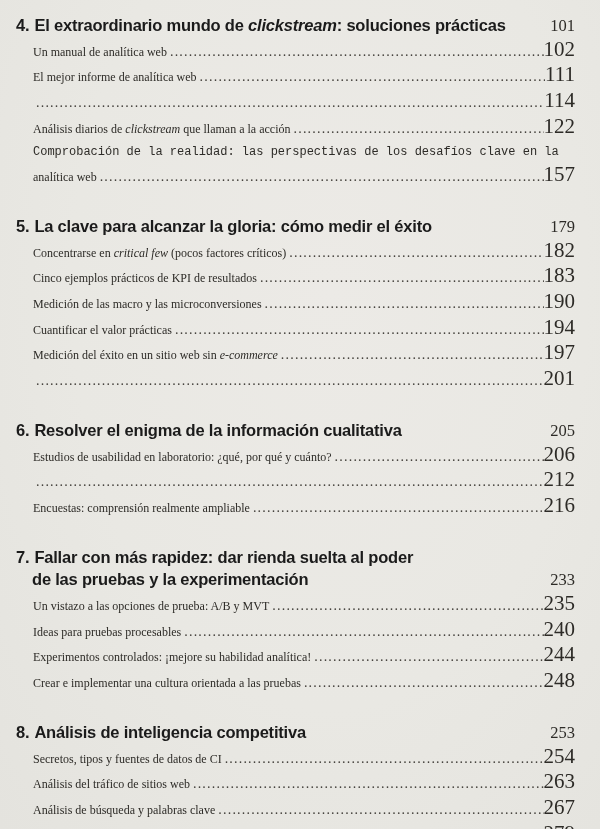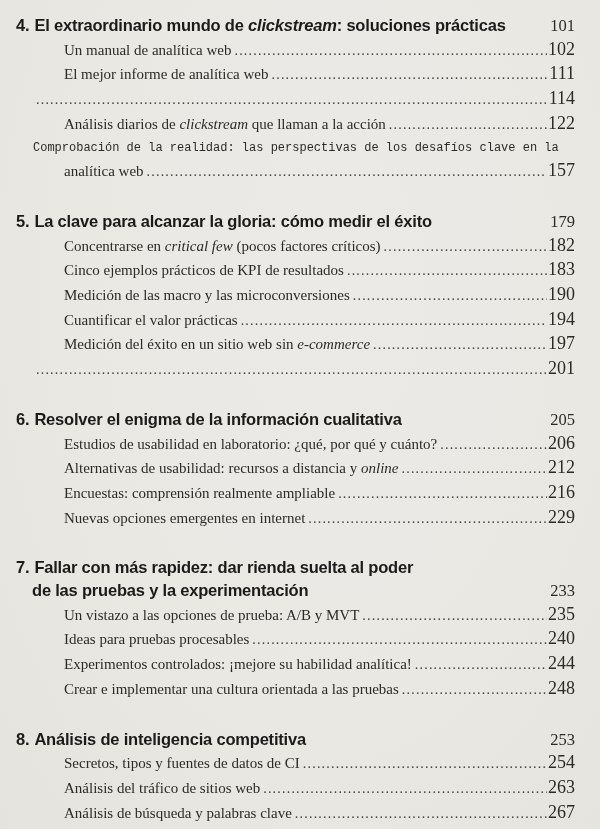--- a/index.html
+++ b/index.html
@@ -56,40 +56,39 @@
     white-space: nowrap;
     overflow: hidden;
     font-family: Liberation Mono, monospace;
   }
   .erow {
     display: flex;
     align-items: baseline;
     line-height: 22.7px;
   }
   .etext {
-    font-size: 15px;
+    font-size: 12px;
     white-space: nowrap;
     flex: 0 0 auto;
-    margin-left: 31px;
   }
   .leader {
     flex: 1 1 auto;
     overflow: hidden;
     white-space: nowrap;
     font-size: 14px;
     letter-spacing: 1.2px;
     color: #45423d;
     padding-left: 3px;
     padding-right: 2px;
   }
   .leader::after {
     content: "....................................................................................................................................................................";
   }
   .pnum {
-    font-size: 18px;
+    font-size: 21px;
     min-width: 28px;
     text-align: right;
     flex: 0 0 auto;
   }
   i { font-style: italic; }
 </style>
 </head>
 <body>
 
 <div class="page" style="color: rgb(45, 43, 39);">
@@ -228,43 +227,34 @@
     <div class="erow">
       <span class="etext"><span>Estudios de usabilidad en laboratorio: ¿qué, por qué y cuánto?</span></span>
       <span class="leader"></span>
       <span class="pnum">206</span>
     </div>
   </div>
 
   <div class="entry">
 
     <div class="erow">
-      <span class="etext"><span>Alternativas de usabilidad: recursos a distancia y </span><i>online</i></span>
       <span class="leader"></span>
       <span class="pnum">212</span>
     </div>
   </div>
 
   <div class="entry">
 
     <div class="erow">
       <span class="etext"><span>Encuestas: comprensión realmente ampliable</span></span>
       <span class="leader"></span>
       <span class="pnum">216</span>
     </div>
   </div>
 
-  <div class="entry">
-
-    <div class="erow">
-      <span class="etext"><span>Nuevas opciones emergentes en internet</span></span>
-      <span class="leader"></span>
-      <span class="pnum">229</span>
-    </div>
-  </div>
 </div>
   </section>
 
   <section class="chapter">
     <div class="hrow">
       <span class="chnum">7.</span>
       <span class="chtitle"><span>Fallar con más rapidez: dar rienda suelta al poder</span></span>
       <span class="spacer"></span>
       <span class="chpage"></span>
     </div>

